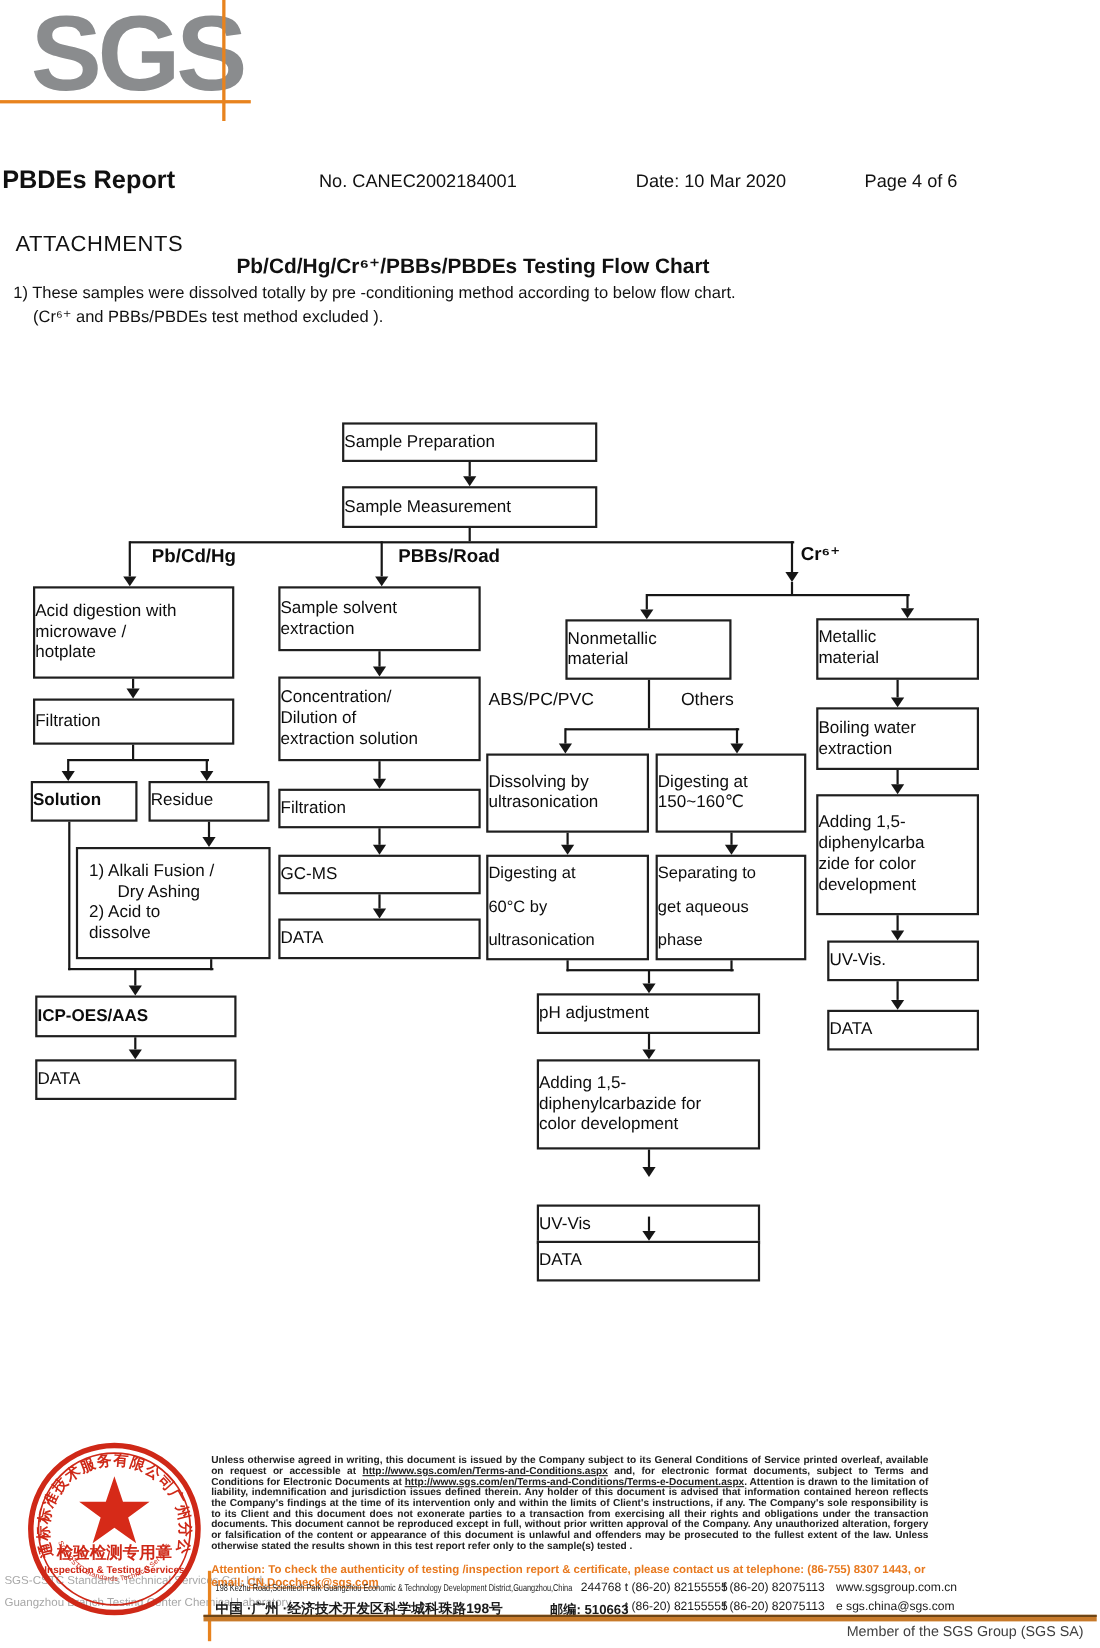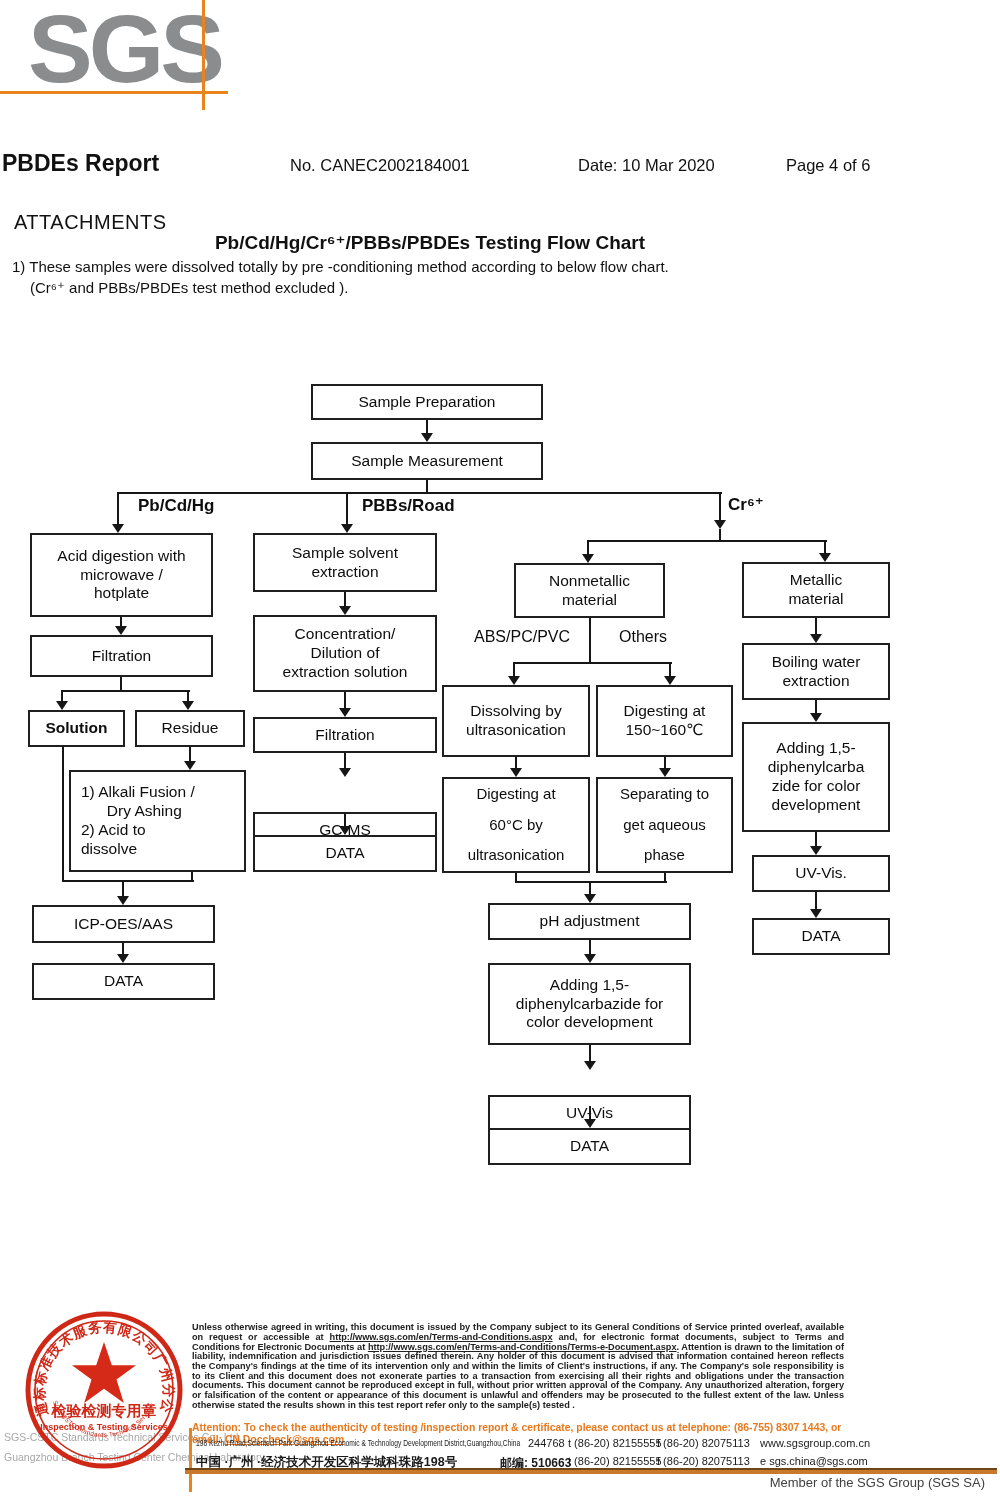--- a/index.html
+++ b/index.html
@@ -13,21 +13,21 @@
   #test-report{left:2px;top:150px;font-size:23px;font-weight:bold;}
   #report-no{left:290px;top:156px;font-size:16.5px;}
   #report-date{left:578px;top:156px;font-size:16.5px;}
   #report-page{left:786px;top:156px;font-size:16.5px;}
   #attachments{left:14px;top:211px;font-size:20px;letter-spacing:0.5px;}
   #flow-title{left:0;top:231px;width:860px;text-align:center;font-size:19px;font-weight:bold;}
   #note1{left:12px;top:258px;font-size:15px;}
   #note2{left:30px;top:279px;font-size:15px;}
   
   .fbox{position:absolute;border:2px solid #1f1f1f;background:#fff;display:flex;align-items:center;justify-content:center;}
-  .fbox>span{display:block;width:100%;text-align:center;white-space:pre-line;font-size:15.5px;line-height:1.22;color:#0d0d0d;}
+  .fbox>span{display:block;width:100%;text-align:left;white-space:pre-line;font-size:15.5px;line-height:1.22;color:#0d0d0d;}
   .fbox.prewrap>span{text-align:left;white-space:pre-wrap;padding-left:10px;}
   .fbox.spread>span{line-height:2.05;font-size:15px;}
   .fline{position:absolute;background:#161616;}
   .ahead{position:absolute;width:0;height:0;border-left:6px solid transparent;border-right:6px solid transparent;border-top:9px solid #161616;}
   .flabel{position:absolute;font-size:17px;font-weight:bold;color:#0d0d0d;white-space:nowrap;}
   .flabel.thin{font-weight:normal;font-size:16px;}
   
   #legal{left:192px;top:1314px;width:652px;font-size:9.2px;line-height:9.7px;text-align:justify;color:#222;font-weight:bold;}
   #legal .u{text-decoration:underline;}
   #attention{left:192px;top:1412px;width:680px;font-size:10.4px;line-height:11.5px;font-weight:bold;color:#e8791e;}
@@ -86,39 +86,39 @@
     </div>
     <div class="fbox" style="left: 135px; top: 710px; width: 106px; height: 33px;">
       <span>Residue</span>
     </div>
     <div class="fbox prewrap" style="left: 69px; top: 770px; width: 173px; height: 98px;">
       <span>1) Alkali Fusion /
       Dry Ashing
 2) Acid to
 dissolve</span>
     </div>
-    <div class="fbox" style="left: 32px; top: 905px; width: 179px; height: 34px;">
+    <div class="fbox" style="left: 32px; top: 905px; width: 179px; height: 34px; font-weight: bold;">
       <span>ICP-OES/AAS</span>
     </div>
     <div class="fbox" style="left: 32px; top: 963px; width: 179px; height: 33px;">
       <span>DATA</span>
     </div>
     <div class="fbox" style="left: 253px; top: 533px; width: 180px; height: 55px;">
       <span>Sample solvent
 extraction</span>
     </div>
     <div class="fbox" style="left: 253px; top: 615px; width: 180px; height: 73px;">
       <span>Concentration/
 Dilution of
 extraction solution</span>
     </div>
     <div class="fbox" style="left: 253px; top: 717px; width: 180px; height: 32px;">
       <span>Filtration</span>
     </div>
-    <div class="fbox" style="left: 253px; top: 812px; width: 180px; height: 32px;">
+    <div class="fbox" style="left: 253px; top: 777px; width: 180px; height: 32px;">
       <span>GC-MS</span>
     </div>
     <div class="fbox" style="left: 253px; top: 835px; width: 180px; height: 33px;">
       <span>DATA</span>
     </div>
     <div class="fbox" style="left: 514px; top: 563px; width: 147px; height: 51px;">
       <span>Nonmetallic
 material</span>
     </div>
     <div class="fbox" style="left: 742px; top: 562px; width: 144px; height: 52px;">
@@ -239,21 +239,21 @@
     <div class="ahead" style="left: 810px; top: 634px;"></div>
     <div class="fline" style="left: 815px; top: 700px; width: 2px; height: 13px;"></div>
     <div class="ahead" style="left: 810px; top: 713px;"></div>
     <div class="fline" style="left: 815px; top: 832px; width: 2px; height: 14px;"></div>
     <div class="ahead" style="left: 810px; top: 846px;"></div>
     <div class="fline" style="left: 815px; top: 892px; width: 2px; height: 17px;"></div>
     <div class="ahead" style="left: 810px; top: 909px;"></div>
     <div class="flabel" style="left: 138px; top: 496px;">Pb/Cd/Hg</div>
     <div class="flabel" style="left: 362px; top: 496px;">PBBs/Road</div>
     <div class="flabel" style="left: 728px; top: 494px;">Cr⁶⁺</div>
-    <div class="flabel thin" style="left: 474px; top: 628px;">ABS/PC/PVC</div>
+    <div class="flabel thin" style="left: 444px; top: 628px;">ABS/PC/PVC</div>
     <div class="flabel thin" style="left: 599px; top: 628px; margin-left: 20px;">Others</div>
   </div>
 
 <div class="abs" id="company1">SGS-CSTC Standards Technical Services Co., Ltd.</div>
 <div class="abs" id="company2">Guangzhou Branch Testing Center Chemical Laboratory.</div>
 
 <svg class="abs" id="stamp" width="168" height="168" viewBox="0 0 168 168">
   <circle cx="84" cy="84" r="76" fill="none" stroke="#cf2817" stroke-width="5"></circle>
   <circle cx="84" cy="84" r="69" fill="none" stroke="#cf2817" stroke-width="1.6"></circle>
   <path id="arcTop" d="M 30,112 A 60,60 0 1 1 138,112" fill="none"></path>

